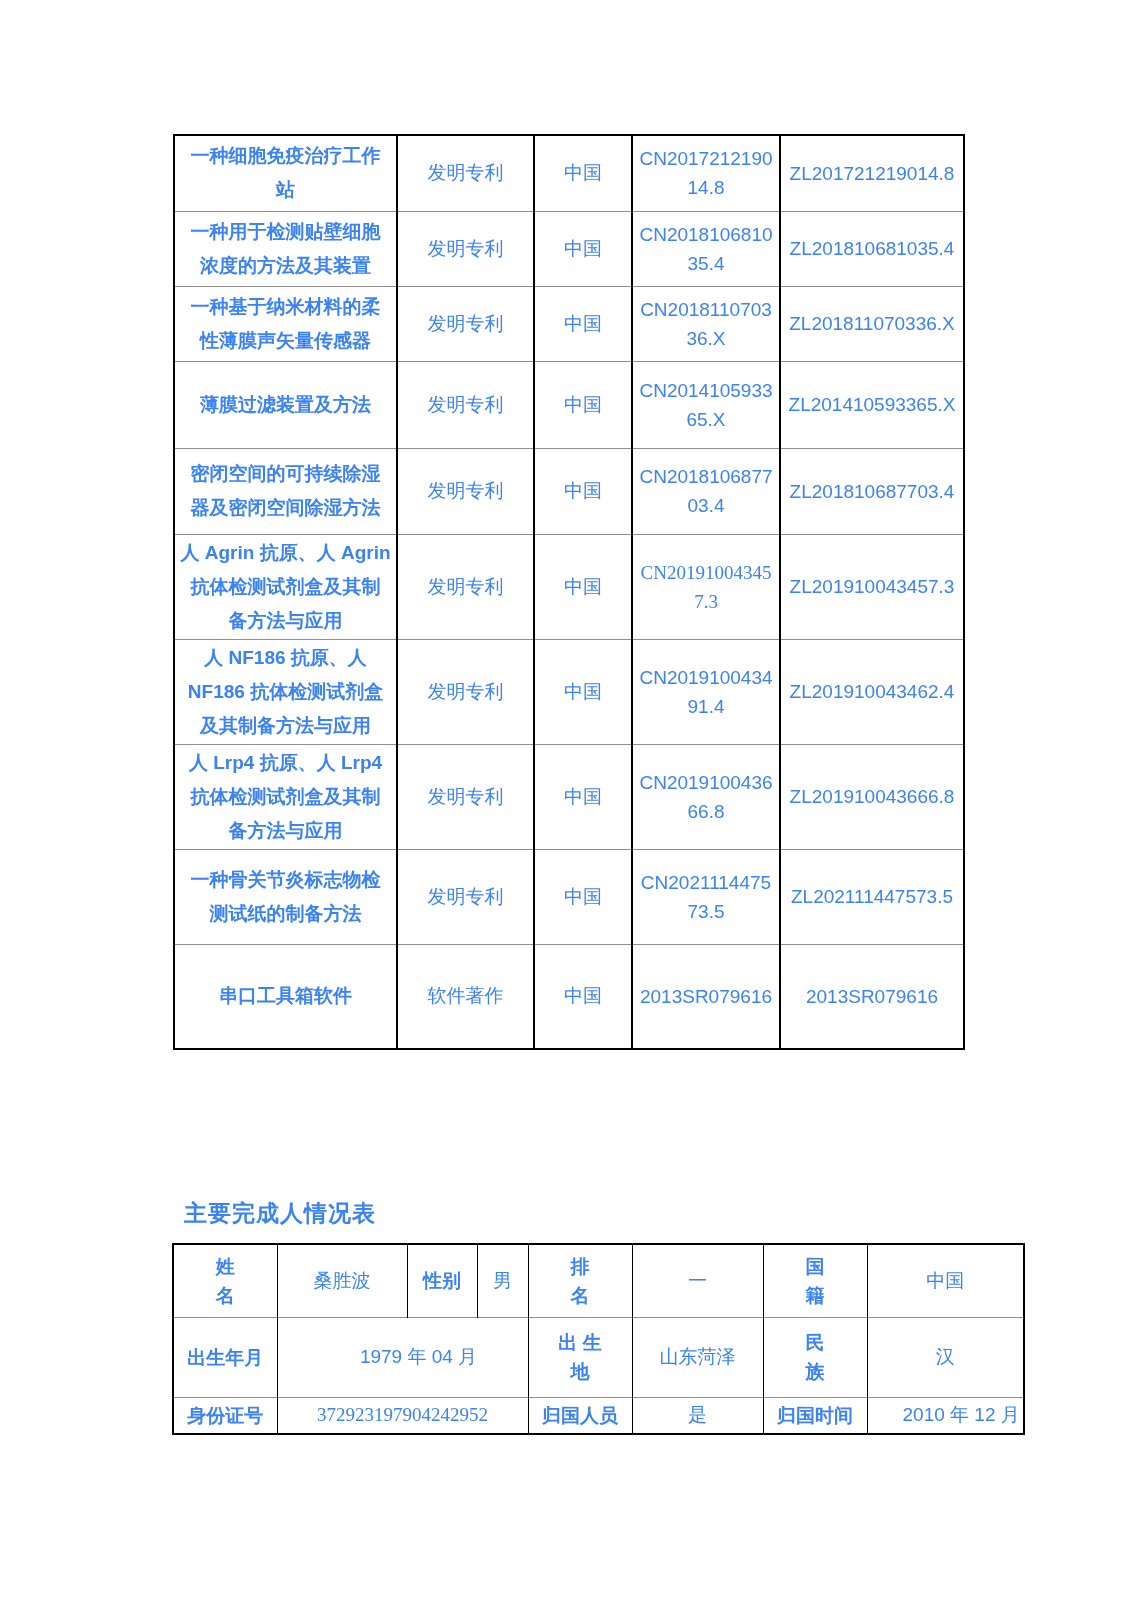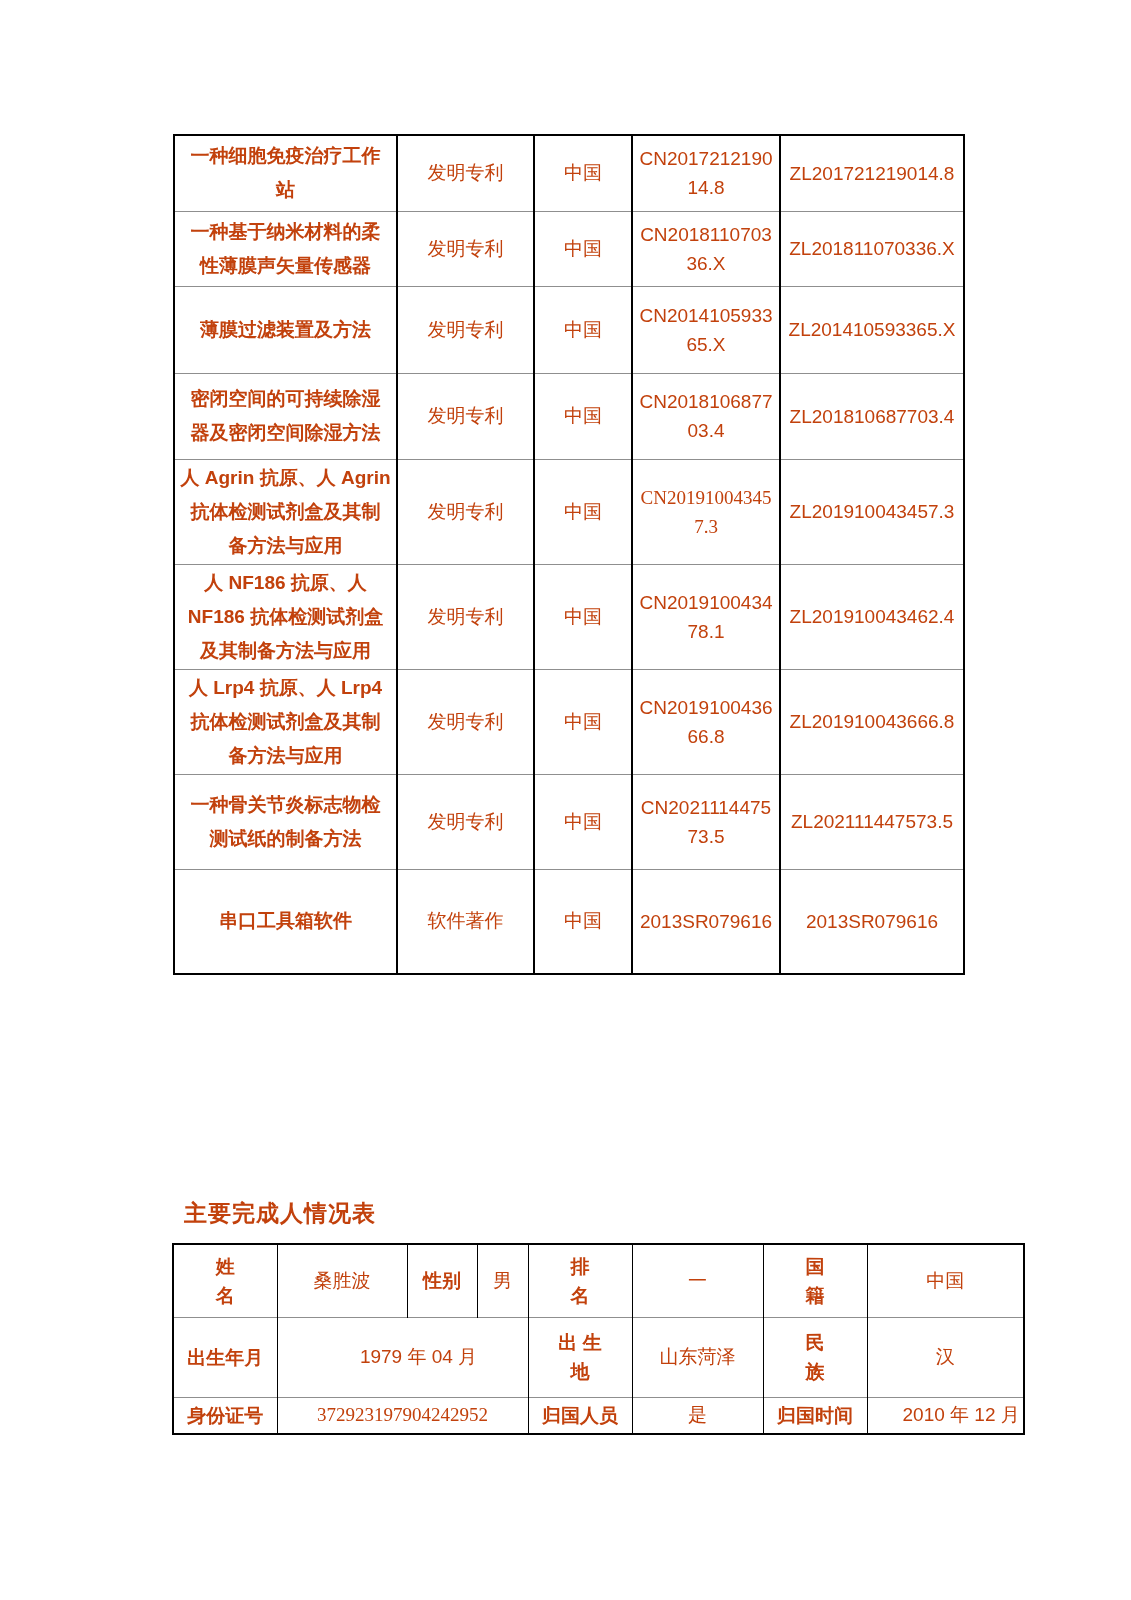--- a/index.html
+++ b/index.html
@@ -1,18 +1,18 @@
 <!DOCTYPE html>
 <html><head>
 <meta charset="utf-8">
 <style>
   html,body{margin:0;padding:0;background:#ffffff;}
   .page{
     position:relative;width:1131px;height:1600px;background:#ffffff;
-    color:#c2410c;font-family:"Liberation Sans",sans-serif;overflow:hidden;
+    color:#3b82f6;font-family:"Liberation Sans",sans-serif;overflow:hidden;
   }
   table{border-collapse:collapse;table-layout:fixed;position:absolute;}
   td{padding:1px 3px;text-align:center;vertical-align:middle;white-space:pre;overflow:hidden;}
 
   
   .patents{left:173px;top:134px;border:2px solid #000;}
   .patents td{border-left:2px solid #000;border-top:1px solid #8f8f8f;}
   .patents .name{font-weight:bold;font-size:19px;line-height:34px;}
   .patents .cjk{font-family:"Liberation Serif",serif;font-size:19px;line-height:30px;}
   .patents .num{font-size:19px;line-height:29px;}
@@ -50,20 +50,29 @@
       <tr style="height:76px">
         <td class="name">一种细胞免疫治疗工作
 站</td>
         <td class="cjk">发明专利</td>
         <td class="cjk">中国</td>
         <td class="num">CN2017212190
 14.8</td>
         <td class="num">ZL201721219014.8</td>
       </tr>
       <tr style="height:75px">
+        <td class="name">一种用于检测贴壁细胞
+浓度的方法及其装置</td>
+        <td class="cjk">发明专利</td>
+        <td class="cjk">中国</td>
+        <td class="num">CN2018106810
+35.4</td>
+        <td class="num">ZL201810681035.4</td>
+      </tr>
+      <tr style="height:75px">
         <td class="name">一种基于纳米材料的柔
 性薄膜声矢量传感器</td>
         <td class="cjk">发明专利</td>
         <td class="cjk">中国</td>
         <td class="num">CN2018110703
 36.X</td>
         <td class="num">ZL201811070336.X</td>
       </tr>
       <tr style="height:87px">
         <td class="name">薄膜过滤装置及方法</td>
@@ -92,21 +101,21 @@
 7.3</td>
         <td class="num">ZL201910043457.3</td>
       </tr>
       <tr style="height:100px">
         <td class="name">人 NF186 抗原、人
 NF186 抗体检测试剂盒
 及其制备方法与应用</td>
         <td class="cjk">发明专利</td>
         <td class="cjk">中国</td>
         <td class="num">CN2019100434
-78.1</td>
+91.4</td>
         <td class="num">ZL201910043462.4</td>
       </tr>
       <tr style="height:105px">
         <td class="name">人 Lrp4 抗原、人 Lrp4
 抗体检测试剂盒及其制
 备方法与应用</td>
         <td class="cjk">发明专利</td>
         <td class="cjk">中国</td>
         <td class="num">CN2019100436
 66.8</td>

